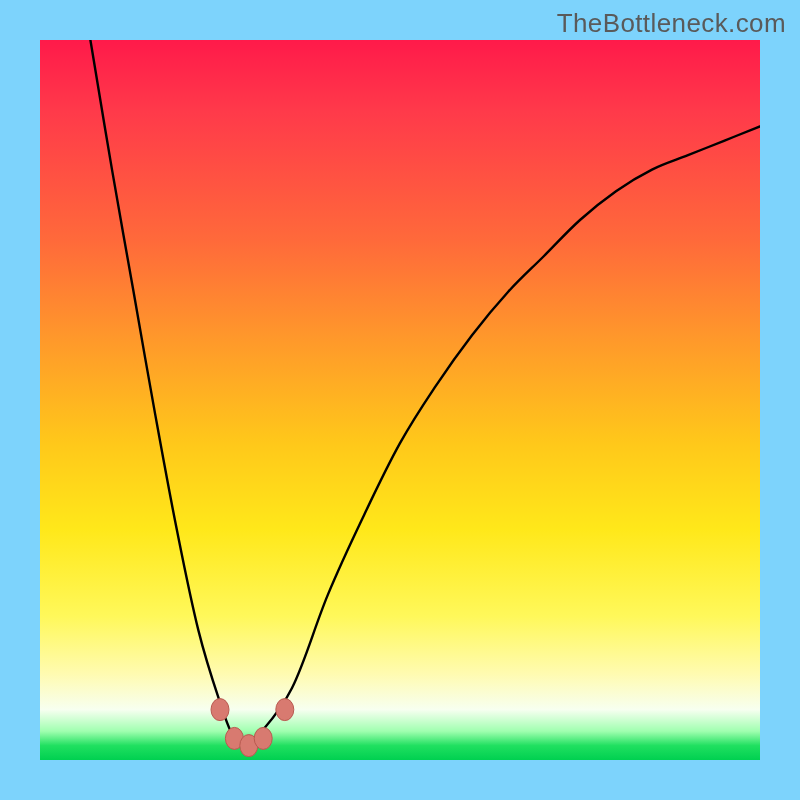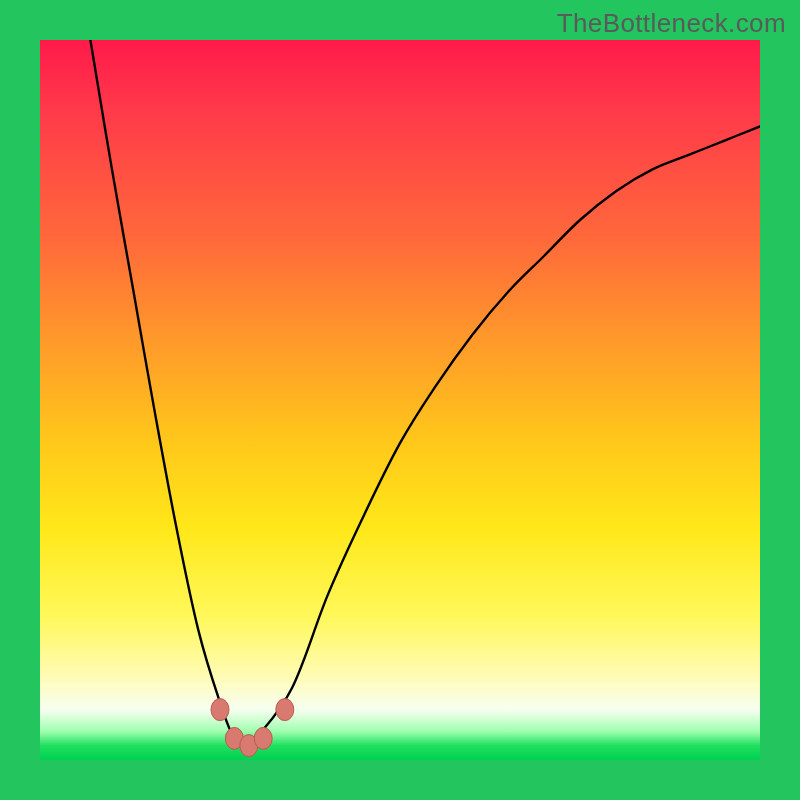--- a/index.html
+++ b/index.html
@@ -10,21 +10,21 @@
     overflow: hidden;
     background: #000;
     font-family: Arial, Helvetica, sans-serif;
   }
   .frame {
     position: absolute;
     left: 0;
     top: 0;
     width: 800px;
     height: 800px;
-    background: #22c55e;
+    background: #7dd3fc;
   }
   .plot-area {
     position: absolute;
     left: 40px;
     top: 40px;
     width: 720px;
     height: 720px;
     overflow: hidden;
   }
   .gradient-bg {

